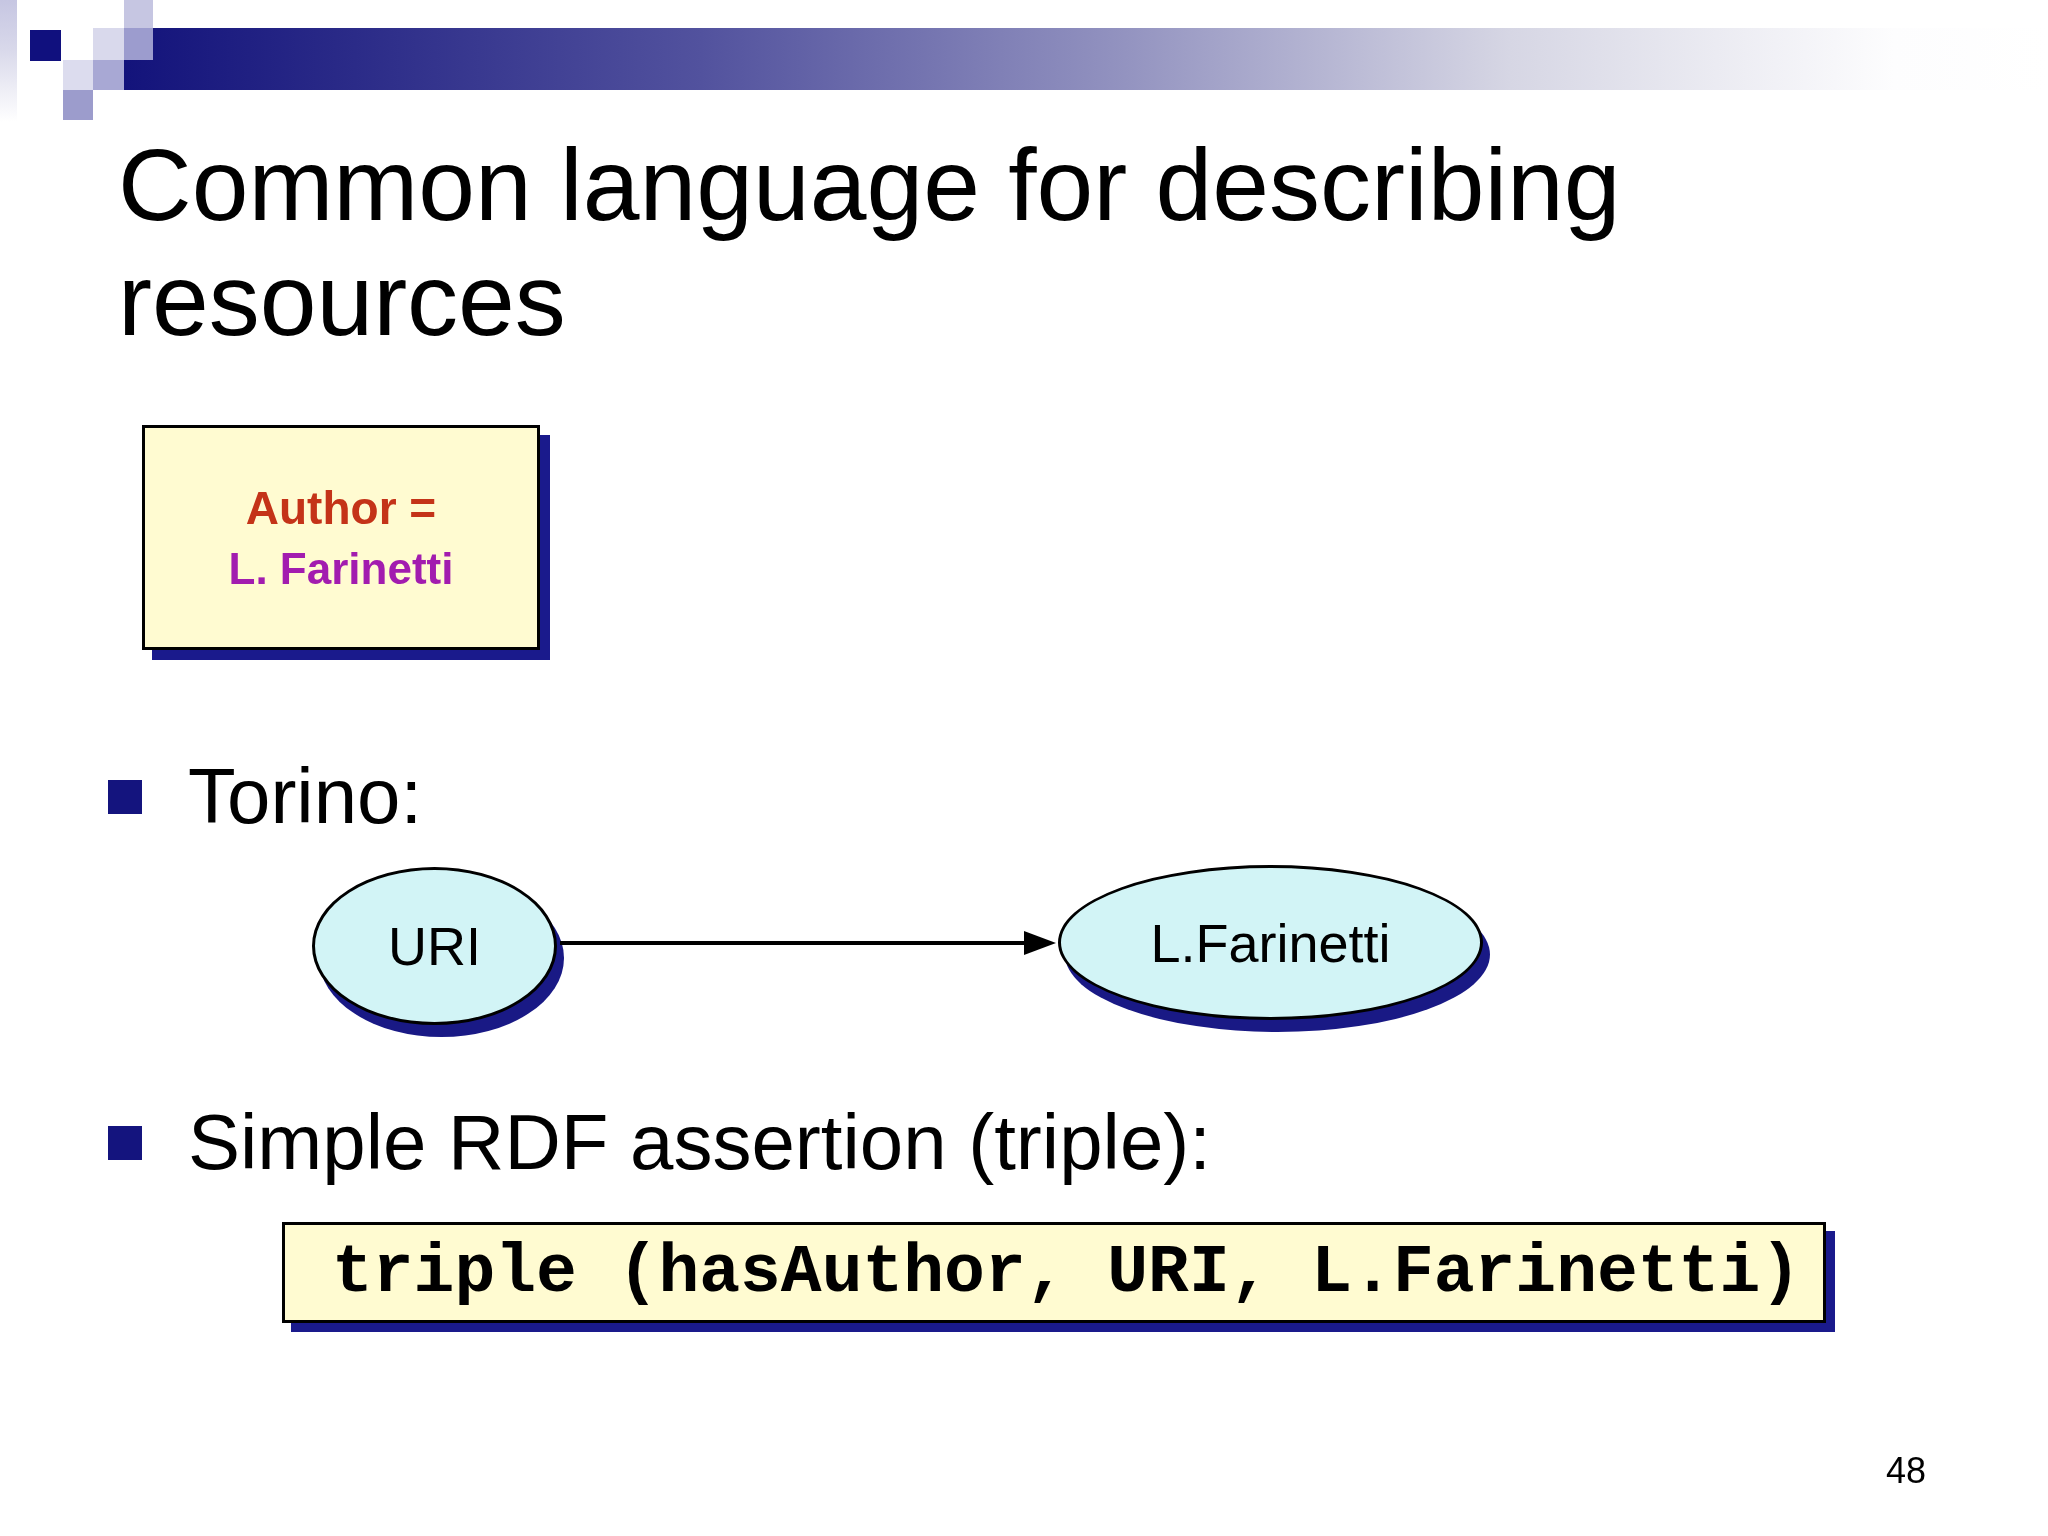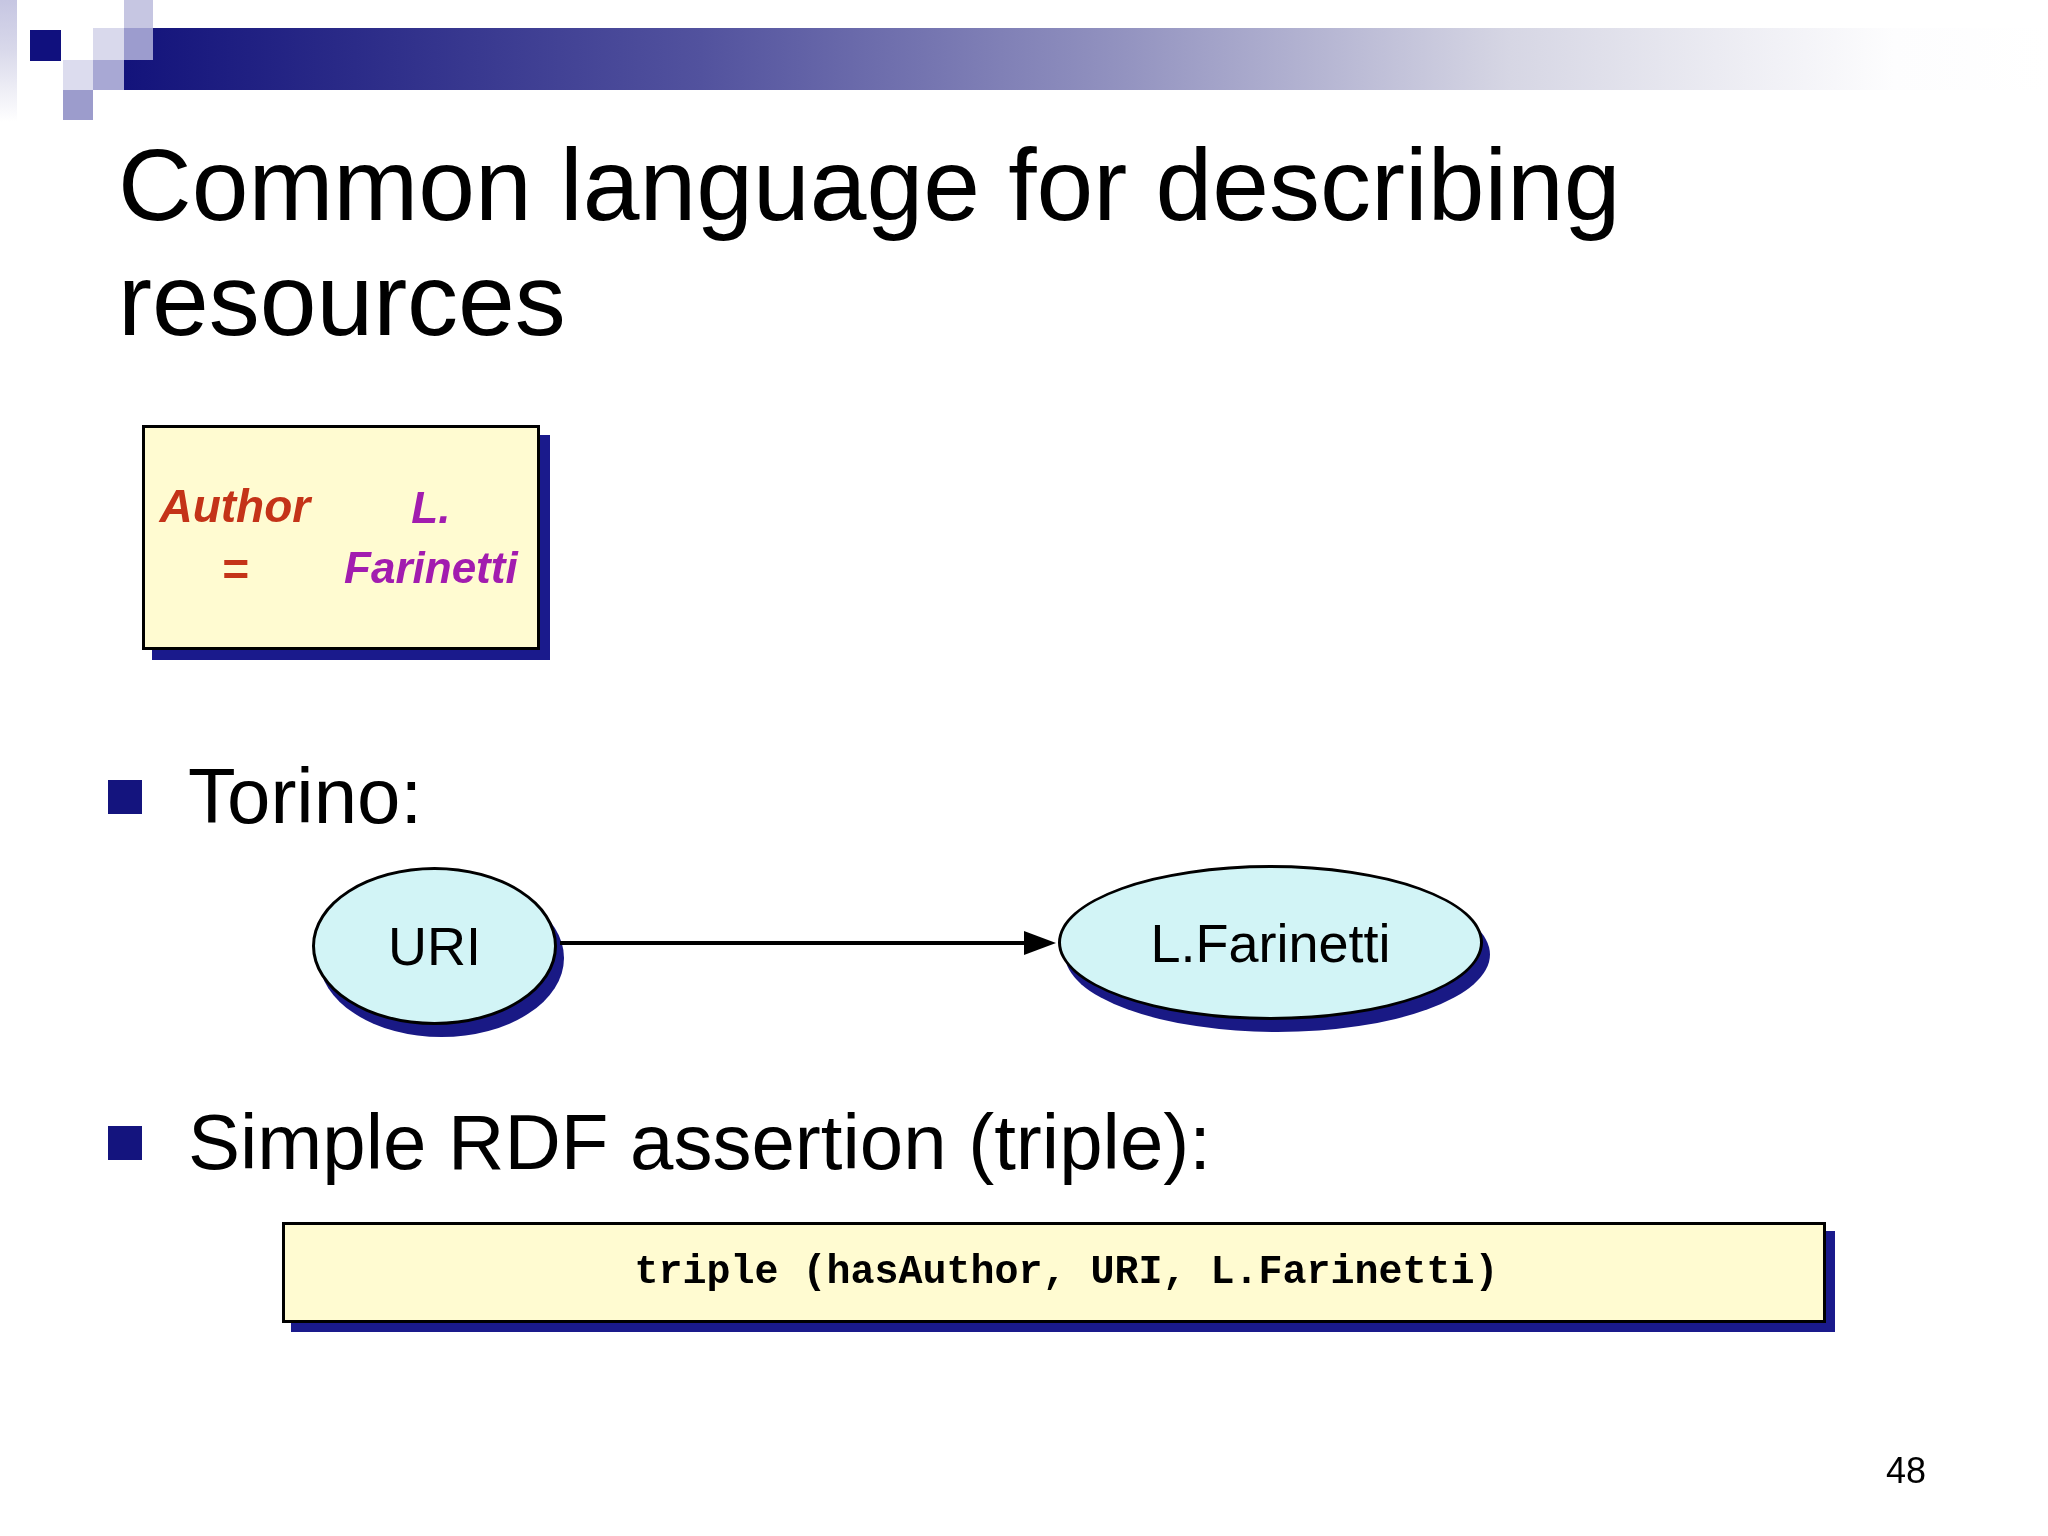--- a/index.html
+++ b/index.html
@@ -57,25 +57,24 @@
   
   .author-box {
     position: absolute;
     left: 142px; top: 425px;
     width: 398px; height: 225px;
     background: #fffbd1;
     border: 3px solid #000000;
     box-shadow: 10px 10px 0 #1a1a8c;
     box-sizing: border-box;
     display: flex;
-    flex-direction: row;
+    flex-direction: column;
     justify-content: center;
     align-items: center;
     text-align: center;
-    font-style: italic;
   }
   .author-line1 {
     font-size: 46px;
     font-weight: 700;
     color: #c43318;
     line-height: 1.35;
   }
   .author-line2 {
     font-size: 44px;
     font-weight: 700;
@@ -162,21 +161,21 @@
     background: #fffbd1;
     border: 3px solid #000000;
     box-shadow: 9px 9px 0 #1a1a8c;
     box-sizing: border-box;
     display: flex;
     align-items: center;
     justify-content: center;
   }
   .code-text {
     font-family: "Liberation Mono", monospace;
-    font-size: 40px;
+    font-size: 68px;
     font-weight: 700;
     color: #000000;
     white-space: nowrap;
     margin-left: 25px;
   }
 
   
   .footer-text {
     position: absolute;
     left: 121px; top: 1451px;

